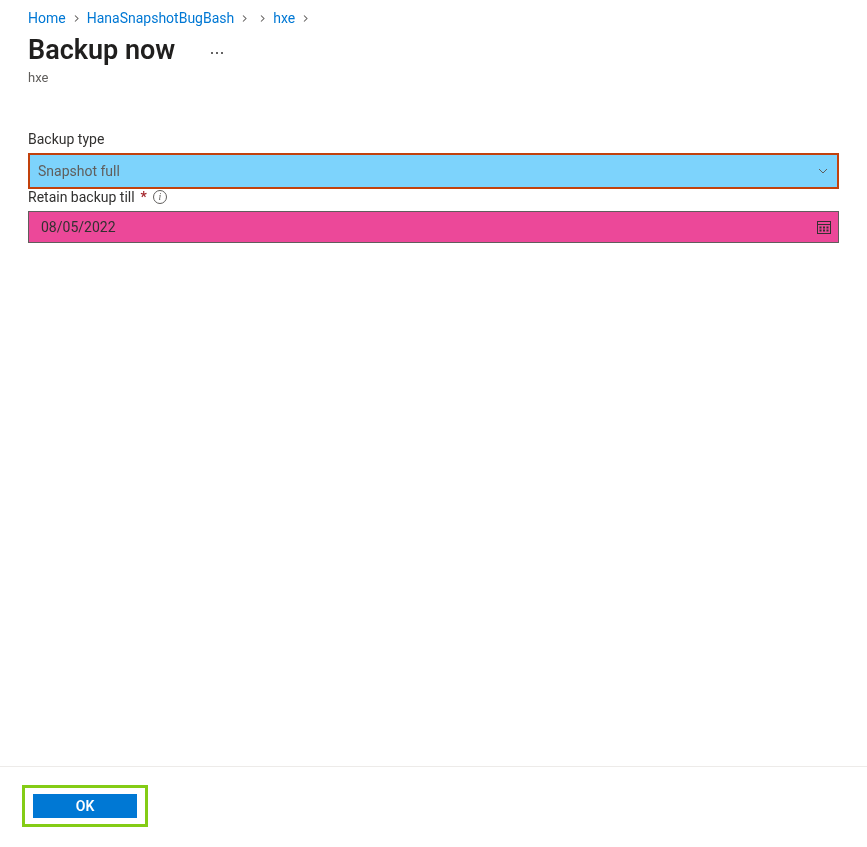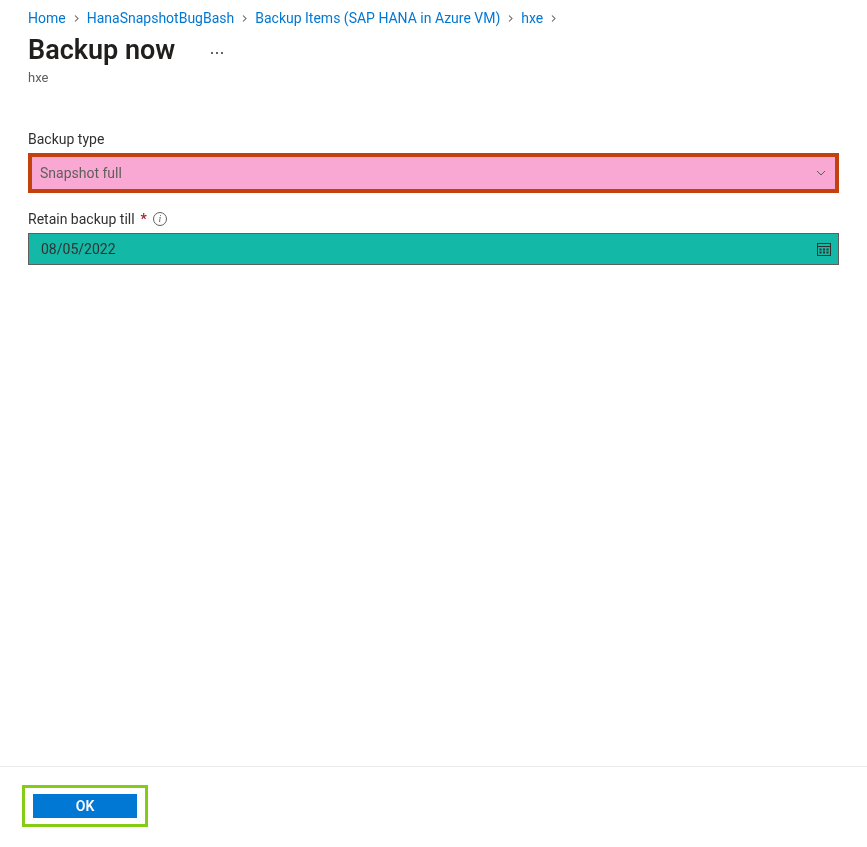--- a/index.html
+++ b/index.html
@@ -70,21 +70,21 @@
   }
   .subtitle {
     padding: 4px 28px 0 28px;
     font-size: 13px;
     color: #605e5c;
   }
   .form-area {
     padding: 46px 28px 0 28px;
     flex: 1;
   }
-  .field { margin-bottom: 18px; }
+  .field { }
   .field-label {
     font-size: 14px;
     color: #323130;
     margin-bottom: 6px;
     display: flex;
     align-items: center;
     gap: 6px;
   }
   .req {
     color: #a4262c;
@@ -101,38 +101,38 @@
     font-size: 10px;
     color: #605e5c;
     font-style: italic;
     font-family: Georgia, serif;
     line-height: 1;
     cursor: default;
   }
   .select-box {
     width: 100%;
     height: 26px;
-    border: 4px solid #c2410c;
-    background: #f9a8d4;
+    border: 2px solid #c2410c;
+    background: #7dd3fc;
     display: flex;
     align-items: center;
     padding: 16px 8px;
     justify-content: space-between;
     color: #605e5c;
     font-size: 14px;
     cursor: default;
   }
   .chev {
     width: 12px; height: 12px;
   }
   .input-box {
     width: 100%;
     height: 32px;
     border: 1px solid #605e5c;
-    background: #14b8a6;
+    background: #ec4899;
     display: flex;
     align-items: center;
     padding: 0 6px 0 10px;
     justify-content: space-between;
     font-size: 14px;
     color: #323130;
   }
   .input-box input {
     border: none;
     outline: none;
@@ -178,21 +178,20 @@
       <svg width="9" height="9" viewBox="0 0 12 12">
           <path d="M4 2 L8 6 L4 10" stroke="#605e5c" stroke-width="1.4" fill="none"></path>
         </svg>
     </span>
     <a>HanaSnapshotBugBash</a>
     <span class="sep">
       <svg width="9" height="9" viewBox="0 0 12 12">
           <path d="M4 2 L8 6 L4 10" stroke="#605e5c" stroke-width="1.4" fill="none"></path>
         </svg>
     </span>
-    <a>Backup Items (SAP HANA in Azure VM)</a>
     <span class="sep">
       <svg width="9" height="9" viewBox="0 0 12 12">
           <path d="M4 2 L8 6 L4 10" stroke="#605e5c" stroke-width="1.4" fill="none"></path>
         </svg>
     </span>
     <a>hxe</a>
     <span class="sep">
       <svg width="9" height="9" viewBox="0 0 12 12">
           <path d="M4 2 L8 6 L4 10" stroke="#605e5c" stroke-width="1.4" fill="none"></path>
         </svg>

